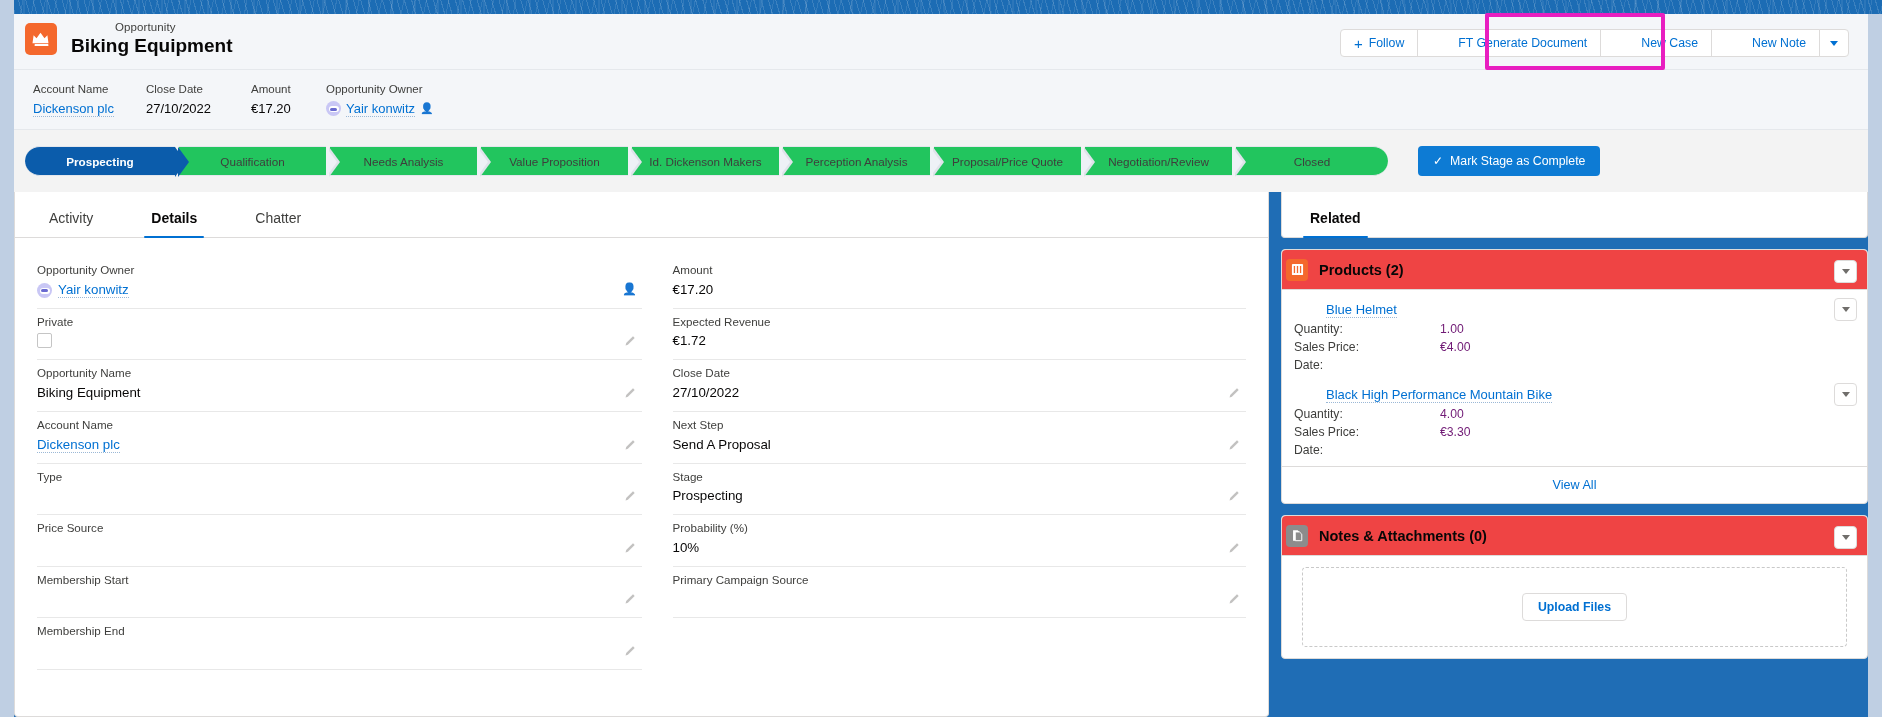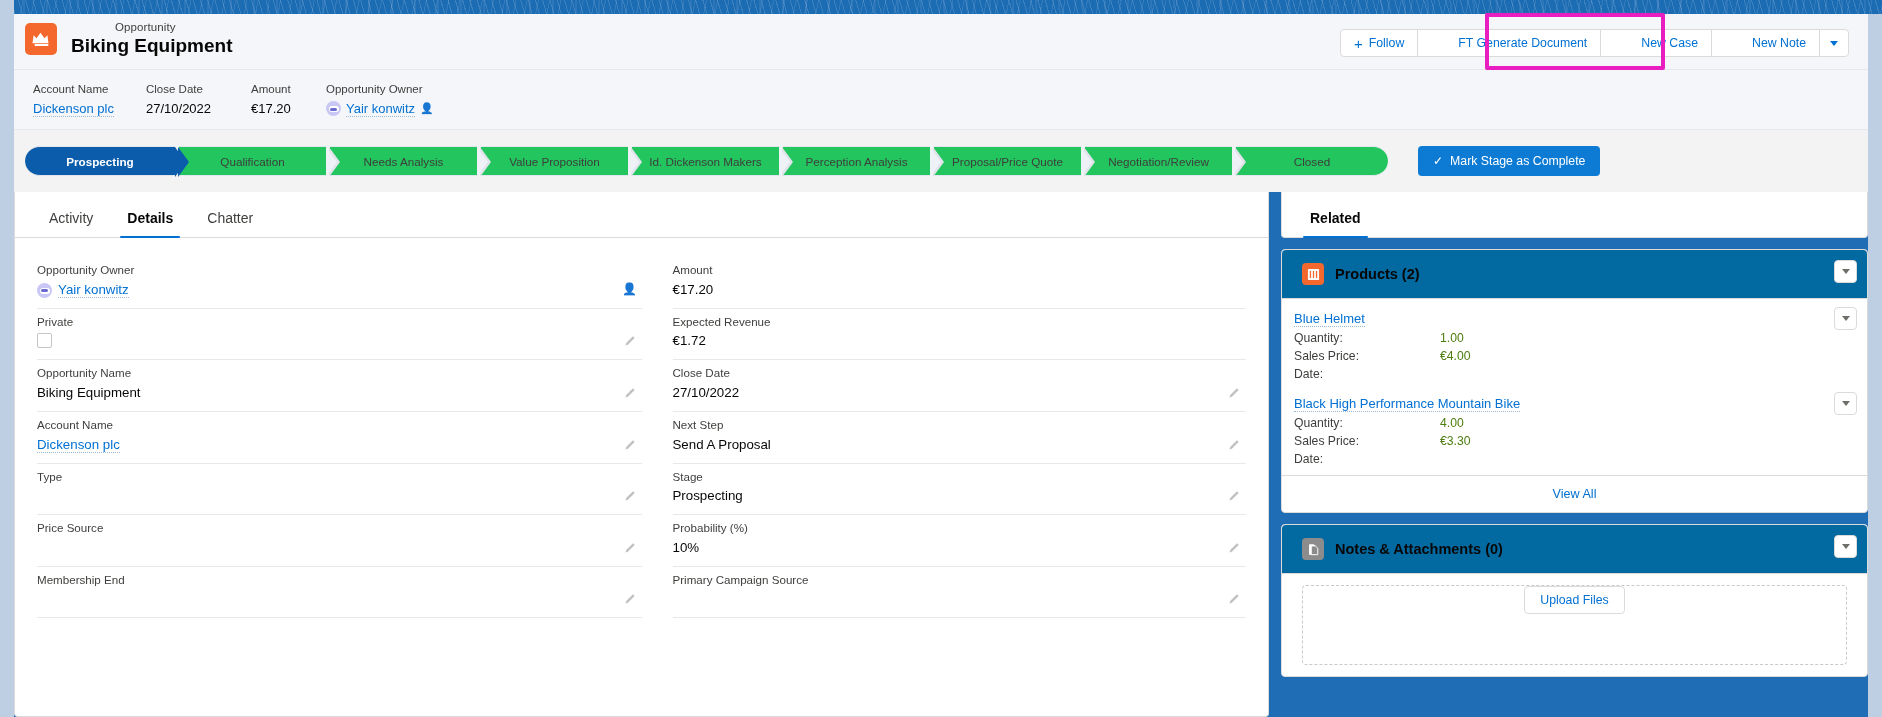--- a/index.html
+++ b/index.html
@@ -112,21 +112,21 @@
   .main{ position:absolute; left:14px; top:192px; width:1854px; height:525px; display:flex; }
   .leftcard{
     width:1255px; background:#fff; border:1px solid #dddbda; border-top:none;
     border-radius:0 0 4px 4px; overflow:hidden; position:relative;
   }
   .gutter{ width:12px; }
   .rightcol{ flex:1; position:relative; }
 
   
   .tabs{ display:flex; height:46px; align-items:flex-end; padding-left:17px;
-    border-bottom:1px solid #dddbda; }
+    border-bottom:1px solid #dddbda;gap:24px; }
   .tab{ font-size:14px; color:#3e3e3c; padding:0 17px 11px 17px; cursor:pointer;
     position:relative; }
   .tab.active{ color:#080707; font-weight:bold; }
   .tab.active:after{ content:""; position:absolute; left:10px; right:10px; bottom:-1px;
     height:2.5px; background:#0070d2; border-radius:2px; }
 
   
   .details{ display:flex; padding:19px 22px 0 22px; }
   .dcol{ width:50%; }
   .dcol.right{ padding-left:31px; }
@@ -142,42 +142,42 @@
   .chkbox{ width:15px; height:15px; border:1px solid #c5c5c5; border-radius:2px; background:#fff; cursor:pointer; }
 
   
   .rtabs{ display:flex; height:46px; align-items:flex-end; padding-left:11px;
     background:#fff; border:1px solid #dddbda; border-top:none; border-bottom:1px solid #dddbda;
     border-radius:0 0 4px 4px; }
   .card{
     background:#fff; border:1px solid #dddbda; border-radius:4px; margin:0 0 11px 0;
   }
   .card-head{
-    display:flex; align-items:center; height:49px; padding:0 20px;
-    background:#0369a1; border-bottom:1px solid #dddbda; border-radius:4px 4px 0 0;
+    display:flex; align-items:center; height:40px; padding:0 4px;
+    background:#ef4444; border-bottom:1px solid #dddbda; border-radius:4px 4px 0 0;
     position:relative;
   }
   .card-ico{ width:22px;height:22px;border-radius:4px; display:flex;align-items:center;justify-content:center; flex:0 0 auto; }
   .card-ico.prod{ background:#f4682d; }
   .card-ico.note{ background:#8c8c8c; }
   .card-title{ font-size:14.5px; font-weight:bold; color:#080707; margin-left:11px; }
   .cbtn{ position:absolute; right:10px; top:10px; width:23px;height:23px;
     border:1px solid #dddbda; border-radius:4px; background:#fff; display:flex;
     align-items:center; justify-content:center; cursor:pointer; }
   .cbtn .caret{ border-top-color:#706e6b; }
   .prow{ padding:10px 12px 9px 12px; position:relative; }
   .prow + .prow{ padding-top:4px; }
-  .plink{ font-size:13px; color:#0070d2; text-decoration:none; border-bottom:1px dotted #9bb8d6; }
+  .plink{ font-size:13px; color:#0070d2; text-decoration:none; border-bottom:1px dotted #9bb8d6;margin-left:32px; }
   .pline{ display:flex; font-size:12.2px; color:#3e3e3c; margin-top:4px; }
   .pline .k{ width:146px; }
-  .pline .v{ color:#4d7c0f; }
+  .pline .v{ color:#701a75; }
   .viewall{ border-top:1px solid #dddbda; text-align:center; padding:11px 0;
     font-size:12.6px; color:#0070d2; cursor:pointer; }
   .dropzone{ margin:11px 20px; border:1px dashed #c9c9c9; border-radius:4px; height:80px;
-    display:flex; justify-content:center; }
+    display:flex; align-items:center; justify-content:center;font-weight:bold; }
   .upbtn{ border:1px solid #dddbda; background:#fff; border-radius:4px; height:28px;
     padding:0 15px; font-size:12.3px; color:#0070d2; display:flex; align-items:center; }
 </style>
 </head>
 <body>
 
 <div id="app">
 
   <div class="topstrip"></div>
   <div class="leftstrip"></div>
@@ -325,20 +325,29 @@
           <div class="frow">
             <div class="flab">Price Source</div>
             <div class="fval"></div>
             <span class="pencil">
               <svg viewBox="0 0 16 16" width="13" height="13">
                   <path d="M12.3 1.6l2.1 2.1-8.4 8.4-2.8.7.7-2.8z" fill="#706e6b"></path>
                 </svg>
             </span>
           </div>
 
+          <div class="frow">
+            <div class="flab">Membership Start</div>
+            <div class="fval"></div>
+            <span class="pencil">
+              <svg viewBox="0 0 16 16" width="13" height="13">
+                  <path d="M12.3 1.6l2.1 2.1-8.4 8.4-2.8.7.7-2.8z" fill="#706e6b"></path>
+                </svg>
+            </span>
+          </div>
 
           <div class="frow">
             <div class="flab">Membership End</div>
             <div class="fval"></div>
             <span class="pencil">
               <svg viewBox="0 0 16 16" width="13" height="13">
                   <path d="M12.3 1.6l2.1 2.1-8.4 8.4-2.8.7.7-2.8z" fill="#706e6b"></path>
                 </svg>
             </span>
           </div>

